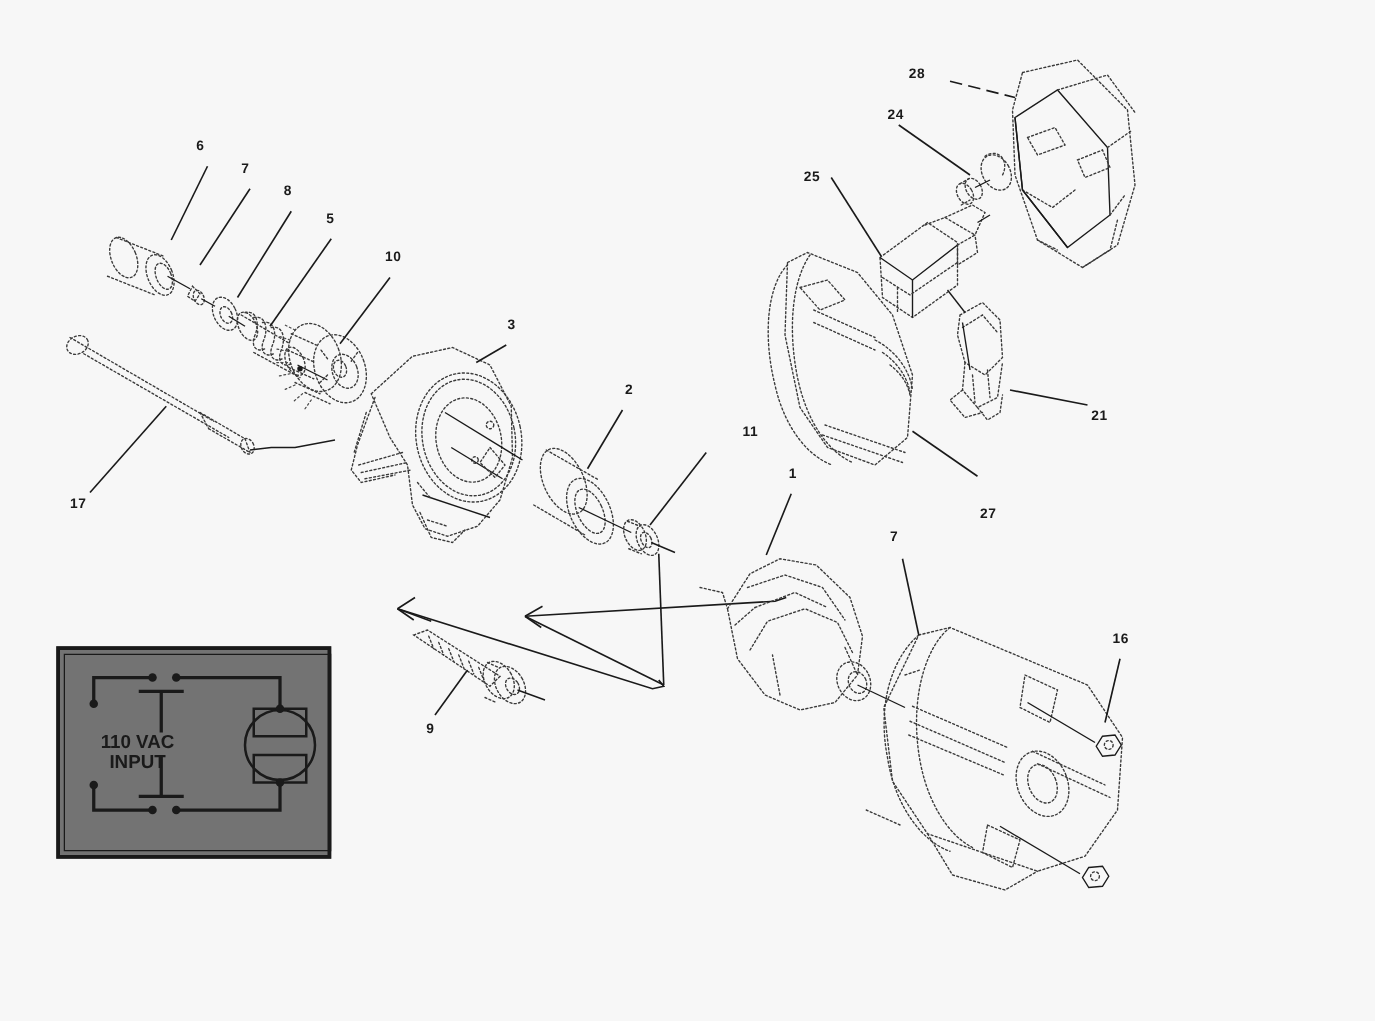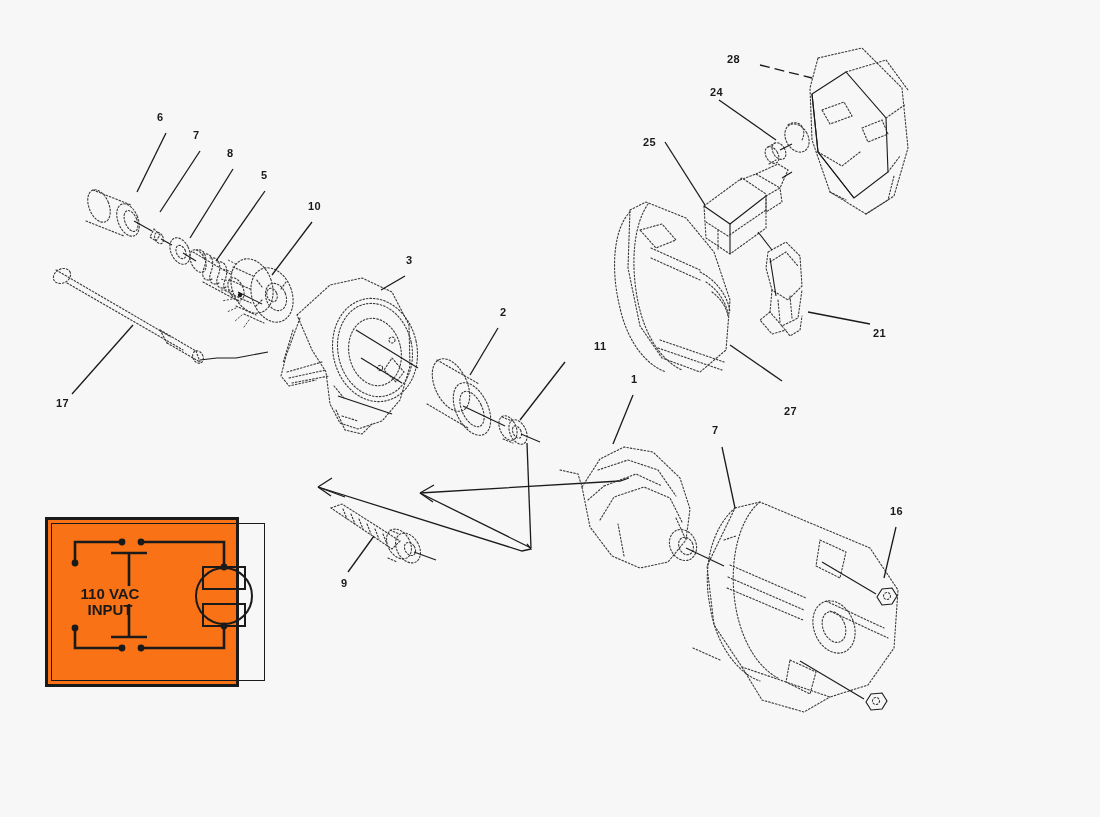--- a/index.html
+++ b/index.html
@@ -35,23 +35,23 @@
     color: #1a1a1a;
     letter-spacing: 0.5px;
     line-height: 1;
     white-space: nowrap;
     user-select: none;
   }
   .cd-box {
     position: absolute;
     left: 45px;
     top: 517px;
-    width: 194px;
+    width: 220px;
     height: 170px;
-    background: #f97316;
+    background: #737373;
     border: 3px solid #1a1a1a;
     box-sizing: border-box;
   }
   .cd-inner {
     position: absolute;
     left: 3px; top: 3px;
     width: 214px;
     height: 158px;
     border: 1px solid #1a1a1a;
     box-sizing: border-box;

